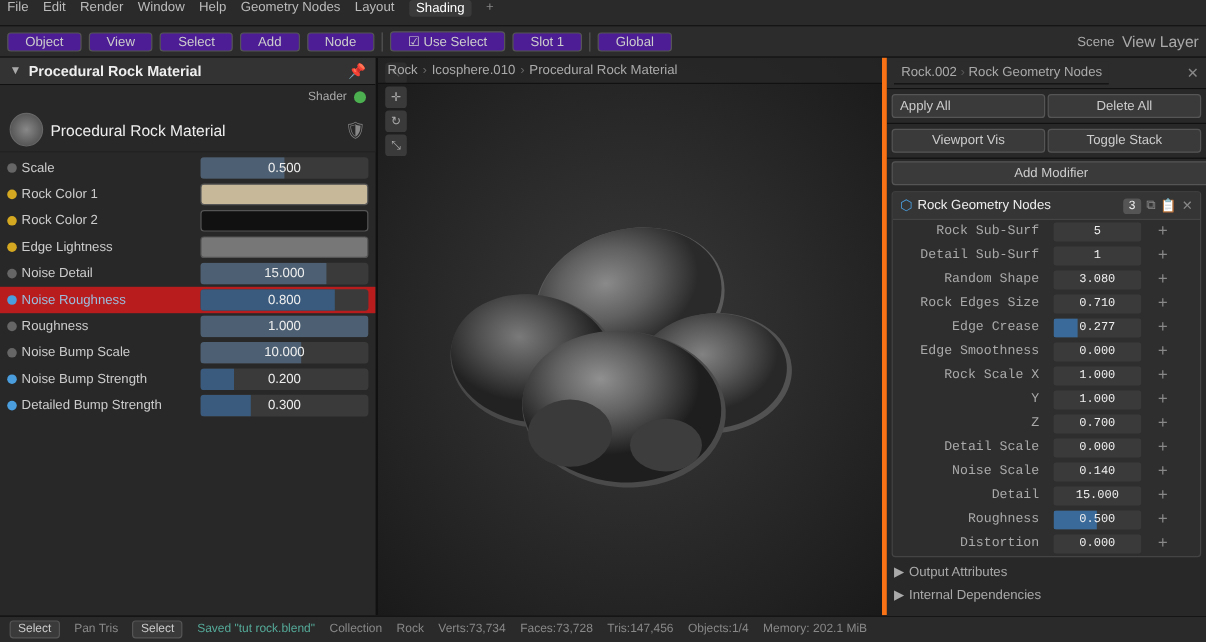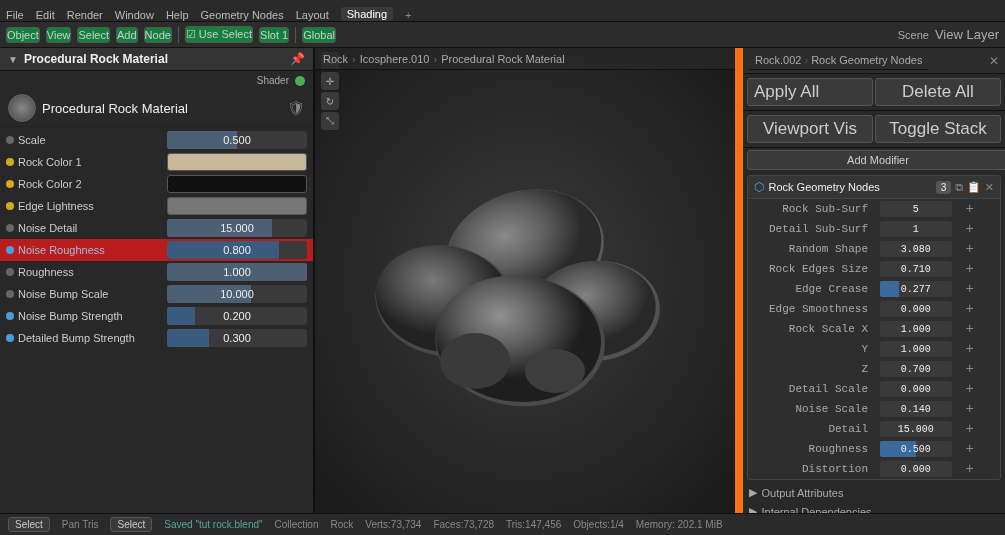--- a/index.html
+++ b/index.html
@@ -13,21 +13,21 @@
       overflow: hidden;
       display: flex;
       flex-direction: column;
     }
 
     
     .top-menu {
       background: #2a2a2a;
       height: 22px;
       display: flex;
-      align-items: flex-end;
+      align-items: flex-start;
       padding: 0 6px;
       border-bottom: 1px solid #111;
       gap: 12px;
       flex-shrink: 0;
     }
     .top-menu span {
       font-size: 11px;
       color: #bbb;
       cursor: pointer;
     }
@@ -43,24 +43,24 @@
       background: #2c2c2c;
       height: 26px;
       display: flex;
       align-items: center;
       padding: 0 6px;
       border-bottom: 1px solid #111;
       gap: 6px;
       flex-shrink: 0;
     }
     .header-bar .btn {
-      background: #15803d;
+      background: #4c1d95;
       border: 1px solid #555;
       color: #ccc;
-      padding: 1px 0;
+      padding: 1px 14px;
       border-radius: 3px;
       font-size: 11px;
       cursor: pointer;
     }
     .header-bar .separator { width: 1px; background: #555; height: 16px; }
 
     
     .breadcrumb-bar {
       background: #252525;
       height: 22px;
@@ -217,21 +217,21 @@
       align-items: center;
       justify-content: center;
     }
 
     
     .right-panel {
       width: 270px;
       background: #282828;
       display: flex;
       flex-direction: column;
-      border-left: 8px solid #f97316;
+      border-left: 4px solid #f97316;
       flex-shrink: 0;
       overflow-y: auto;
     }
 
     .modifier-header {
       background: #2c2c2c;
       padding: 3px 6px;
       border-bottom: 1px solid #111;
       display: flex;
       align-items: center;
@@ -248,21 +248,21 @@
       border-bottom: 1px solid #111;
       flex-wrap: wrap;
     }
     .action-btn {
       flex: 1;
       background: #3a3a3a;
       border: 1px solid #555;
       color: #ccc;
       padding: 3px 6px;
       border-radius: 3px;
-      font-size: 17px;
+      font-size: 11px;
       cursor: pointer;
       text-align: center;
       min-width: 60px;
     }
     .action-btn.has-x { display: flex; align-items: center; gap: 3px; }
     .add-modifier-btn {
       width: 100%;
       background: #3a3a3a;
       border: 1px solid #555;
       color: #ccc;

